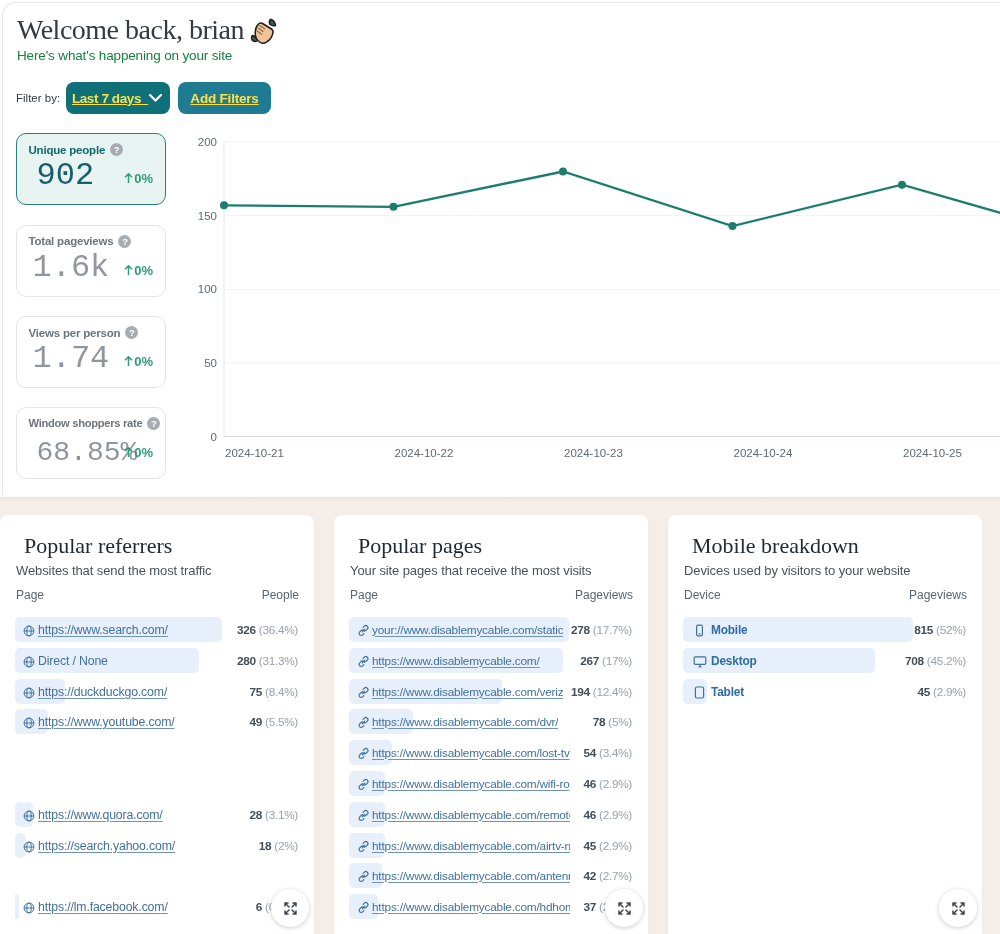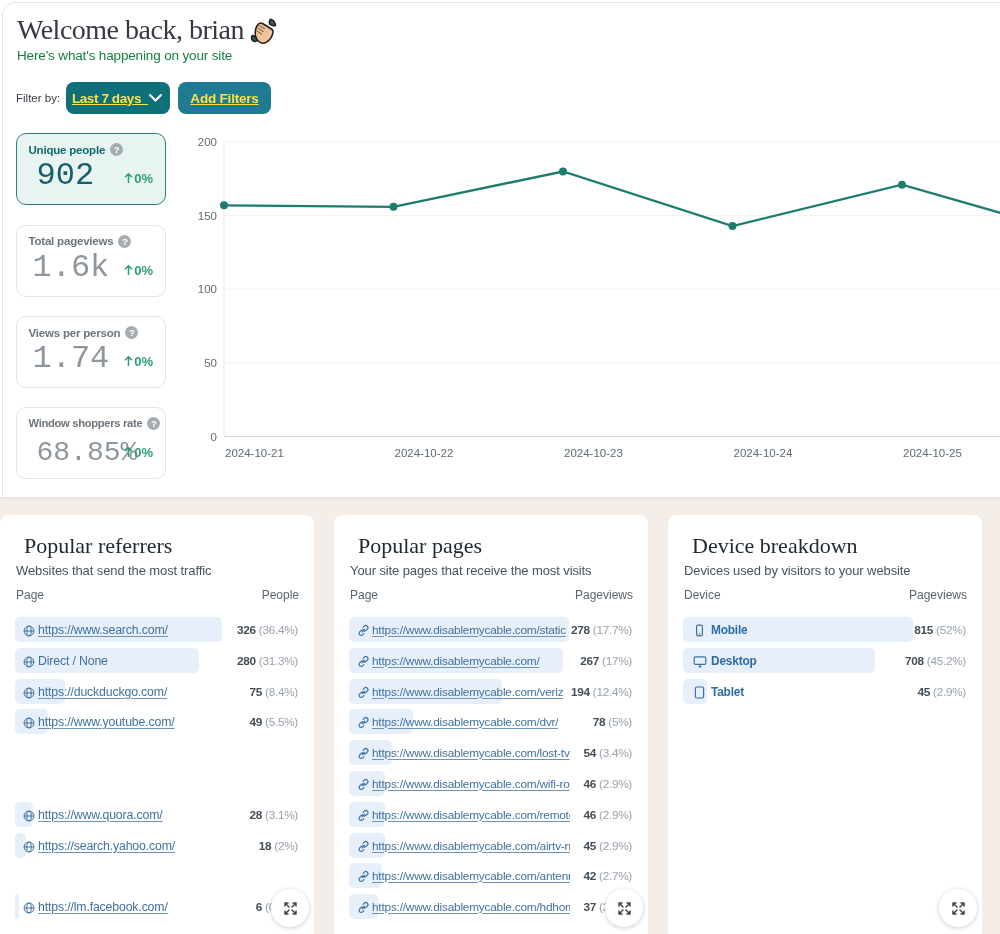--- a/index.html
+++ b/index.html
@@ -217,21 +217,21 @@
     <div class="bsub">Your site pages that receive the most visits</div>
     <div class="bhl">Page</div>
       <div class="bhr">Pageviews</div>
     <div class="row" style="top:102px">
         <div class="bar" style="width:220px"></div>
         <span class="ric" style="left:23px"><svg width="13" height="13" viewBox="0 0 13 13" fill="none" stroke="#3f719f" stroke-width="1.2" stroke-linecap="round">
             <path d="M5.2 7.8 L7.8 5.2"></path>
             <path d="M6.1 3.4 L7.3 2.2 a2.1 2.1 0 0 1 3 3 L9.1 6.4 a2.1 2.1 0 0 1 -3 0"></path>
             <path d="M6.9 9.6 L5.7 10.8 a2.1 2.1 0 0 1 -3 -3 L3.9 6.6 a2.1 2.1 0 0 1 3 0"></path>
           </svg></span>
-        <span class="rlink l2" style="max-width:198px;">https://www.disablemycable.com/static</span>
+        <span class="rlink l2" style="max-width:198px;">your://www.disablemycable.com/static</span>
         <span class="rval"><b>278</b> (17.7%)</span>
       </div>
 <div class="row" style="top:133px">
         <div class="bar" style="width:214px"></div>
         <span class="ric" style="left:23px"><svg width="13" height="13" viewBox="0 0 13 13" fill="none" stroke="#3f719f" stroke-width="1.2" stroke-linecap="round">
             <path d="M5.2 7.8 L7.8 5.2"></path>
             <path d="M6.1 3.4 L7.3 2.2 a2.1 2.1 0 0 1 3 3 L9.1 6.4 a2.1 2.1 0 0 1 -3 0"></path>
             <path d="M6.9 9.6 L5.7 10.8 a2.1 2.1 0 0 1 -3 -3 L3.9 6.6 a2.1 2.1 0 0 1 3 0"></path>
           </svg></span>
         <span class="rlink l2" style="max-width:198px;">https://www.disablemycable.com/</span>
@@ -320,21 +320,21 @@
     <div class="expand">
         <svg width="15" height="15" viewBox="0 0 15 15" fill="none" stroke="#3f474e" stroke-width="1.5" stroke-linecap="round" stroke-linejoin="round">
           <path d="M6 6 L2 2 M2 5 L2 2 L5 2"></path>
           <path d="M9 6 L13 2 M13 5 L13 2 L10 2"></path>
           <path d="M6 9 L2 13 M2 10 L2 13 L5 13"></path>
           <path d="M9 9 L13 13 M13 10 L13 13 L10 13"></path>
         </svg>
       </div>
   </div>
   <div class="bcard" id="card3" style="left:668px">
-    <div class="btitle">Device breakdown</div>
+    <div class="btitle">Mobile breakdown</div>
     <div class="bsub">Devices used by visitors to your website</div>
     <div class="bhl">Device</div>
       <div class="bhr">Pageviews</div>
     <div class="row" style="top:102px">
         <div class="bar" style="width:230px"></div>
         <span class="ric" style="left:25px"><svg width="13" height="13" viewBox="0 0 13 13" fill="none" stroke="#3f719f" stroke-width="1.2">
             <rect x="3.6" y="1.2" width="5.8" height="10.6" rx="1.4"></rect>
             <line x1="5.6" y1="9.9" x2="7.4" y2="9.9"></line>
           </svg></span>
         <span class="rlink dev" style="text-decoration:none;">Mobile</span>

